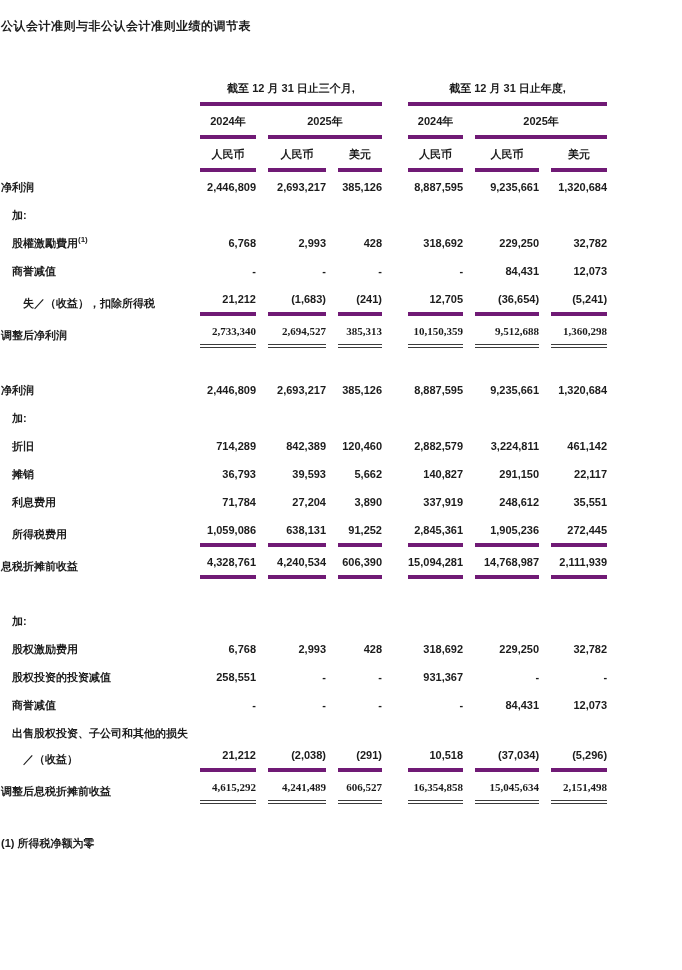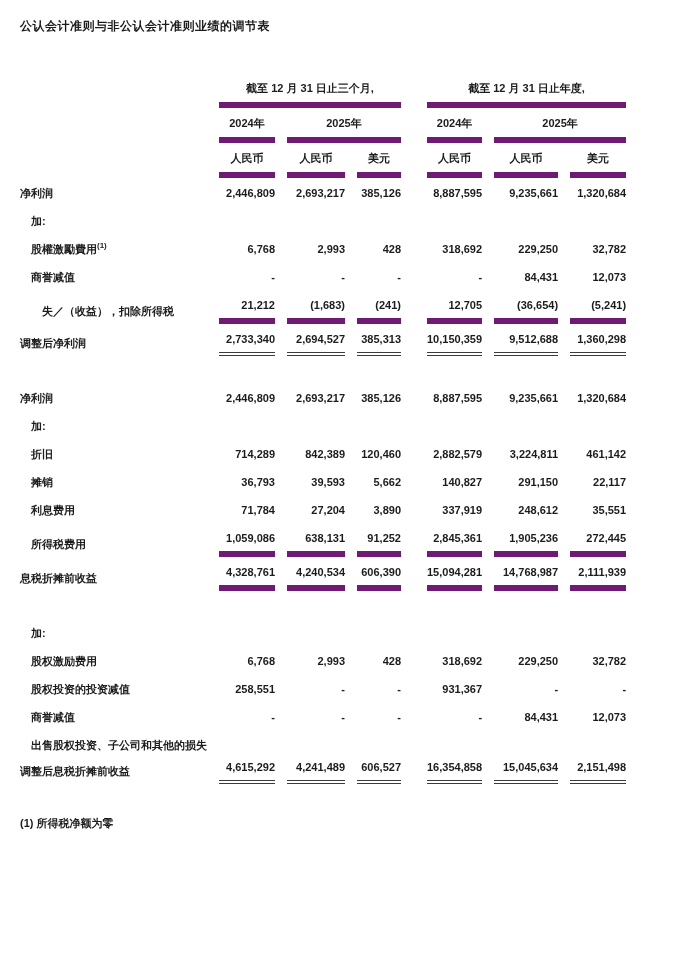--- a/index.html
+++ b/index.html
@@ -2,21 +2,21 @@
 <html><head>
 <meta charset="utf-8">
 <style>
   * { box-sizing: border-box; }
   html, body { margin: 0; padding: 0; background: #ffffff; }
   body {
     width: 682px; min-height: 970px;
     font-family: "Liberation Sans", "DejaVu Sans", sans-serif;
     color: #1c1c1c;
   }
-  .page { padding: 18px 14px 24px 20px; }
+  .page { padding: 18px 14px 24px 1px; }
   .title {
     font-size: 12px; font-weight: bold; margin: 0 0 38px 0; letter-spacing: 0.5px;
   }
   table.recon {
     border-collapse: separate; border-spacing: 12px 0;
     margin-left: -12px; table-layout: fixed;
   }
   col.c-lbl { width: 168px; }
   col.c-v1 { width: 56px; }
   col.c-v2 { width: 58px; }
@@ -24,22 +24,22 @@
   col.c-gap { width: 2px; }
   col.c-v4 { width: 54px; }
   col.c-v5 { width: 64px; }
   col.c-v6 { width: 56px; }
   th, td { font-size: 11px; line-height: 14px; }
   thead th {
     font-weight: bold; text-align: center; white-space: nowrap;
     padding: 8px 0 7px 0; vertical-align: bottom;
   }
   thead th.unit { padding: 11px 0 2px 0; }
-  .bb  { border-bottom: 6px solid #701a75; margin-left: 48px; }
-  .bbd { border-bottom: 4px double #3b3b3b; }
+  .bb  { border-bottom: 4px solid #701a75; margin-left: 48px; }
+  .bbd { border-bottom: 4px double #3b3b3b; font-family: Liberation Serif, serif; }
   tbody td { padding: 8px 0 6px 0; vertical-align: bottom; }
   td.lbl { font-weight: bold; white-space: nowrap; overflow: visible; text-align: left; }
   td.val { font-weight: bold; white-space: nowrap; text-align: right; }
   td.lbl.ind1 { padding-left: 11px; }
   td.lbl.ind2 { padding-left: 22px; }
   tr.tight td { padding-bottom: 0; }
   tr.spacer td { padding: 0; height: 27px; }
   sup { font-size: 8px; line-height: 0; }
   .footnote { font-size: 11px; font-weight: bold; margin: 32px 0 0 0; }
 </style>
@@ -268,20 +268,30 @@
           <td class="lbl ind1">出售股权投资、子公司和其他的损失</td>
           <td class="val"></td>
           <td class="val"></td>
           <td class="val"></td>
           <td></td>
           <td class="val"></td>
           <td class="val"></td>
           <td class="val"></td>
         </tr>
         <tr>
+          <td class="lbl ind2">／（收益）</td>
+          <td class="val bb">21,212</td>
+          <td class="val bb">(2,038)</td>
+          <td class="val bb">(291)</td>
+          <td></td>
+          <td class="val bb">10,518</td>
+          <td class="val bb">(37,034)</td>
+          <td class="val bb">(5,296)</td>
+        </tr>
+        <tr>
           <td class="lbl ind0">调整后息税折摊前收益</td>
           <td class="val bbd">4,615,292</td>
           <td class="val bbd">4,241,489</td>
           <td class="val bbd">606,527</td>
           <td></td>
           <td class="val bbd">16,354,858</td>
           <td class="val bbd">15,045,634</td>
           <td class="val bbd">2,151,498</td>
         </tr>
       </tbody>

